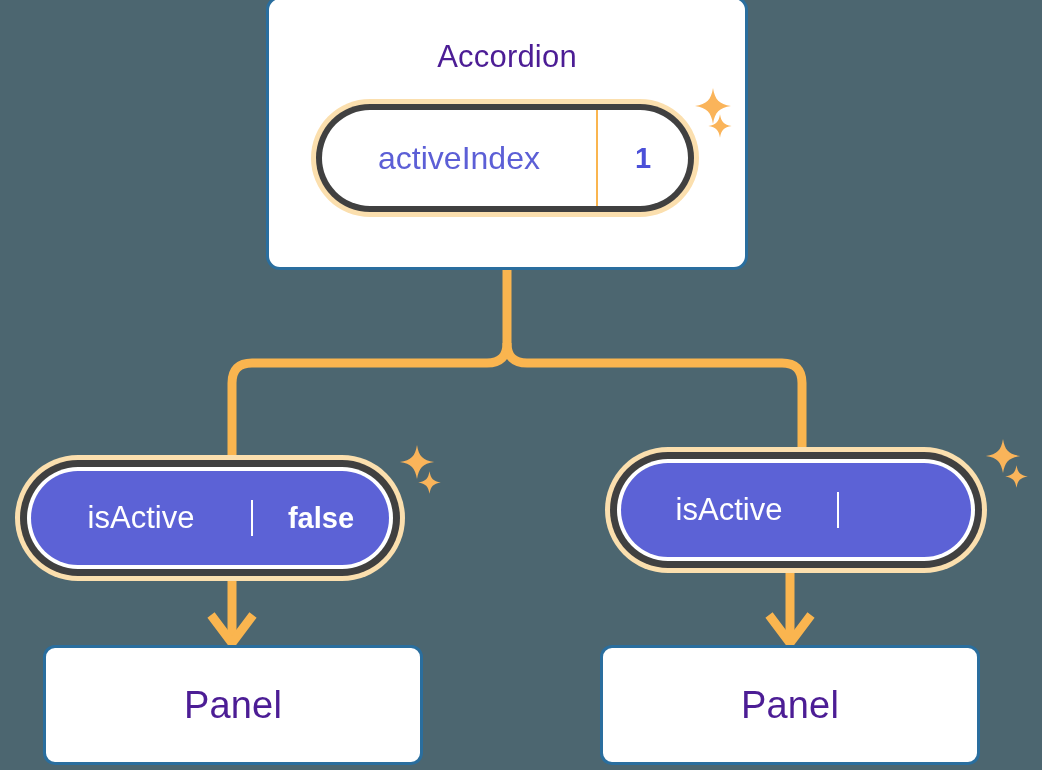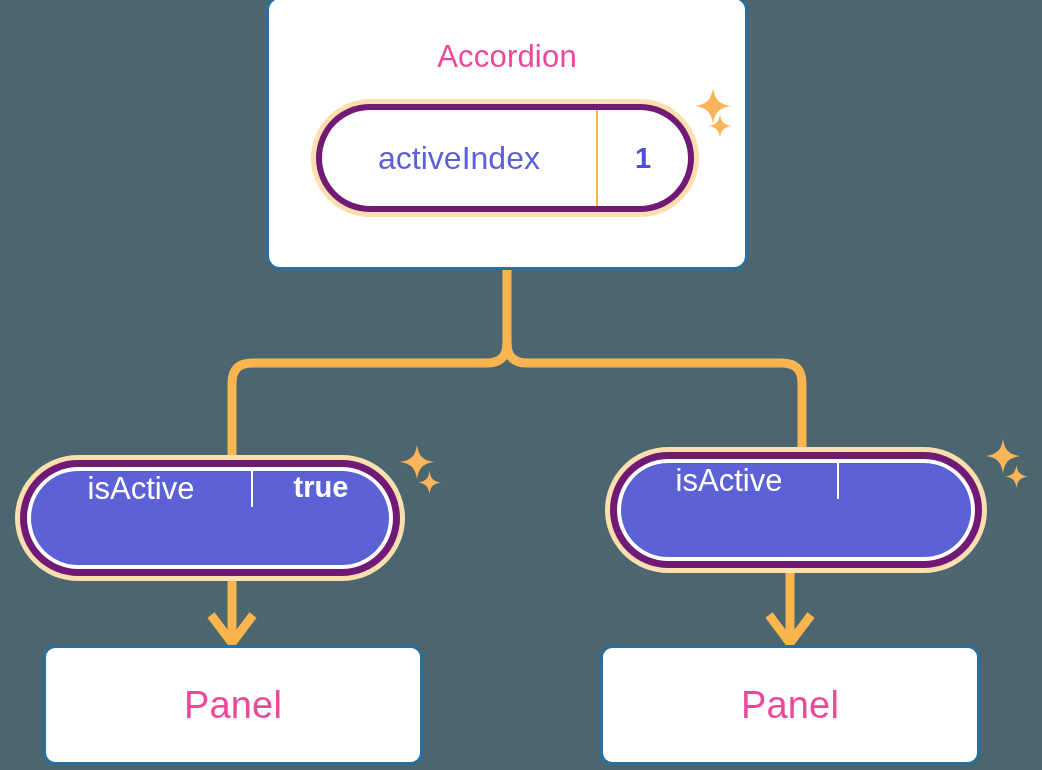--- a/index.html
+++ b/index.html
@@ -33,21 +33,21 @@
     position: absolute;
     background: #ffffff;
     border: 3px solid #2a6e9e;
     border-radius: 14px;
     box-sizing: border-box;
     display: flex;
     flex-direction: column;
     align-items: center;
   }
   .card-title {
-    color: #ec4899;
+    color: #4c1d95;
     font-size: 31px;
     font-weight: 400;
     letter-spacing: 0.2px;
     line-height: 1;
     white-space: nowrap;
   }
 
   #accordion-card {
     left: 266px;
     top: -4px;
@@ -72,21 +72,21 @@
   
   
   .pill-outer {
     position: absolute;
     background: #fbdfae;
     border-radius: 999px;
     padding: 5px;
     box-sizing: border-box;
   }
   .pill-mid {
-    background: #701a75;
+    background: #404040;
     border-radius: 999px;
     padding: 6px;
     height: 100%;
     box-sizing: border-box;
   }
   .pill-inner {
     height: 100%;
     border-radius: 999px;
     display: flex;
     align-items: stretch;
@@ -130,21 +130,21 @@
   }
   .pill-purple .pill-mid {
     padding: 7px;
   }
   .pill-purple .pill-inner {
     background: #ffffff;
     padding: 4px;
   }
   .pill-purple .pill-body {
     display: flex;
-    align-items: flex-start;
+    align-items: center;
     width: 100%;
     height: 100%;
     background: #5c62d6;
     border-radius: 999px;
     overflow: hidden;
   }
   .pill-purple .pill-key {
     color: #ffffff;
     font-size: 31px;
     border-right: 2px solid #ffffff;
@@ -210,21 +210,21 @@
     <svg width="26" height="26" viewBox="0 0 40 40">
       <path d="M20 2 C22 14 26 18 38 20 C26 22 22 26 20 38 C18 26 14 22 2 20 C14 18 18 14 20 2 Z" fill="#fab45a"></path>
     </svg>
   </div>
 
   <div class="pill-outer pill-purple" id="pill-left">
     <div class="pill-mid">
       <div class="pill-inner">
         <div class="pill-body">
           <div class="pill-key">isActive</div>
-          <div class="pill-val">true</div>
+          <div class="pill-val">false</div>
         </div>
       </div>
     </div>
   </div>
 
   <div class="sparkle" style="left:398px; top:443px;">
     <svg width="38" height="38" viewBox="0 0 40 40">
       <path d="M20 2 C22 14 26 18 38 20 C26 22 22 26 20 38 C18 26 14 22 2 20 C14 18 18 14 20 2 Z" fill="#fab45a"></path>
     </svg>
   </div>

